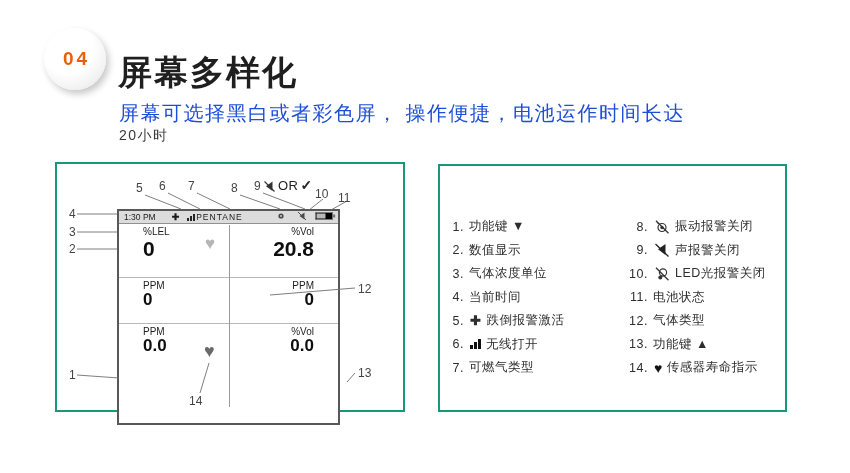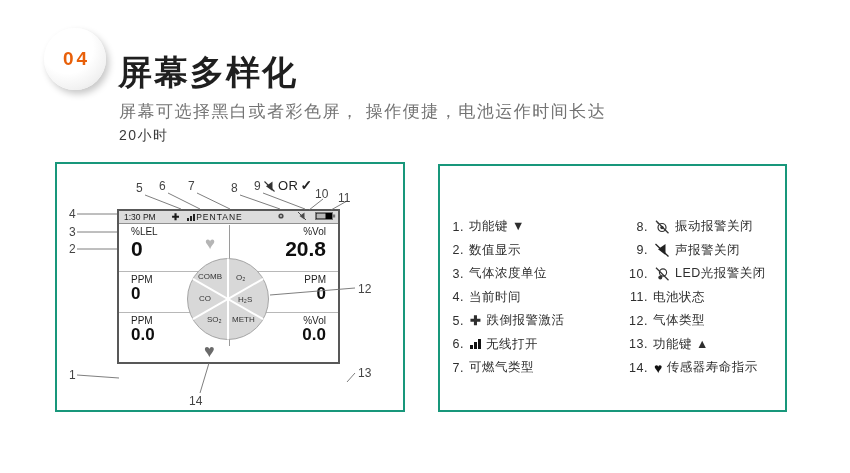--- a/index.html
+++ b/index.html
@@ -8,49 +8,49 @@
   .stage { position:relative; width:850px; height:473px; background:#fff; overflow:hidden; }
 
   
   .badge { position:absolute; left:44px; top:28px; width:62px; height:62px; border-radius:50%;
            background:radial-gradient(circle at 38% 32%, #ffffff 45%, #f2f2f2 72%, #dcdcdc 100%);
            box-shadow:3px 4px 7px rgba(0,0,0,0.22);
            display:flex; align-items:center; justify-content:center;
            font-size:19px; font-weight:bold; letter-spacing:3px; padding-left:3px; color:#E8600A; }
   .page-title { position:absolute; left:118px; top:50px; font-size:34px; font-weight:bold;
                 letter-spacing:2px; color:#1f1f1f; }
-  .subtitle-1 { position:absolute; left:119px; top:100px; font-size:17px; letter-spacing:1.5px; color:#737373; }
+  .subtitle-1 { position:absolute; left:119px; top:100px; font-size:20px; letter-spacing:1.5px; color:#1d4ed8; }
   .subtitle-2 { position:absolute; left:119px; top:127px; font-size:14px; letter-spacing:1.5px; color:#3a3a3a; }
 
   
   .panel { position:absolute; border:2px solid #18977B; background:#fff; }
   .panel-left  { left:55px;  top:162px; width:350px; height:250px; }
   .panel-right { left:438px; top:164px; width:349px; height:248px; }
 
   
-  .screen { position:absolute; left:60px; top:45px; width:223px; height:155px;
+  .screen { position:absolute; left:60px; top:45px; width:223px; height:216px;
             border:2px solid #585858; background:#fff; }
   .statusbar { position:relative; height:13px; background:#dcdcdc; border-bottom:1px solid #909090;
                display:flex; align-items:center; font-size:8.5px; color:#1a1a1a; }
   .sb-time { margin-left:5px; white-space:nowrap; }
   .sb-plus { margin-left:16px; font-size:9px; font-weight:bold; line-height:1; }
   .sb-bars { margin-left:8px; display:flex; align-items:flex-end; gap:1px; }
   .sb-bars i { display:block; width:2px; background:#222; }
   .sb-gas { margin-left:1px; letter-spacing:1px; white-space:nowrap; }
   .sb-vib { margin-left:auto; }
   .sb-spk { margin-left:12px; }
   .sb-bat { margin-left:8px; margin-right:2px; }
 
   .vline { position:absolute; left:50%; top:14px; bottom:16px; width:1px; background:#9a9a9a; }
   .rows { position:absolute; left:0; right:0; top:13px; bottom:15px; display:flex; flex-direction:column; }
   .row { display:flex; }
   .row-1 { height:53px; }
   .row-2 { height:46px; border-top:1px solid #b8b8b8; }
   .row-3 { flex:1; border-top:1px solid #b8b8b8; }
-  .cell { width:50%; padding:2px 12px; }
+  .cell { width:50%; padding:2px 24px; }
   .cell.right { text-align:right; }
   .unit { font-size:10px; color:#1e1e1e; }
   .val { font-weight:bold; color:#0e0e0e; line-height:1.1; }
   .row-1 .val { font-size:21px; }
   .row-2 .val, .row-3 .val { font-size:17px; }
 
   .softbar { position:absolute; left:0; right:0; bottom:0; height:15px; background:#e6e6e6;
              border-top:1px solid #a8a8a8; display:flex; justify-content:space-between;
              align-items:center; padding:0 9px; }
   .softkey { display:flex; align-items:flex-start; font-size:9px; letter-spacing:1px; color:#222; }
@@ -161,34 +161,20 @@
             <div class="val">0.0</div>
           </div>
         </div>
       </div>
 
       <div class="vline"></div>
 
       <span class="heart heart-top">♥</span>
       <span class="heart heart-bottom">♥</span>
 
-      <div class="wheel">
-        <svg width="84" height="84" viewBox="0 0 84 84">
-          <circle cx="42" cy="42" r="40.5" fill="#d8d8d8" stroke="#a5a5a5" stroke-width="1"></circle>
-          <line x1="42" y1="1.5" x2="42" y2="82.5" stroke="#ffffff" stroke-width="2"></line>
-          <line x1="6.9" y1="21.8" x2="77.1" y2="62.2" stroke="#ffffff" stroke-width="2"></line>
-          <line x1="6.9" y1="62.2" x2="77.1" y2="21.8" stroke="#ffffff" stroke-width="2"></line>
-        </svg>
-        <span class="sector-label" style="left:12px; top:15px;">COMB</span>
-        <span class="sector-label" style="left:50px; top:16px;">O₂</span>
-        <span class="sector-label" style="left:13px; top:37px;">CO</span>
-        <span class="sector-label" style="left:52px; top:38px;">H₂S</span>
-        <span class="sector-label" style="left:21px; top:58px;">SO₂</span>
-        <span class="sector-label" style="left:46px; top:58px;">METH</span>
-      </div>
 
     </div>
 
     <svg class="leader" width="350" height="250" viewBox="0 0 350 250">
       <g stroke="#6f6f6f" stroke-width="0.9" fill="none">
         <line x1="20" y1="211" x2="62" y2="214"></line>
         <line x1="20" y1="85" x2="60" y2="85"></line>
         <line x1="20" y1="68" x2="60" y2="68"></line>
         <line x1="20" y1="50" x2="60" y2="50"></line>
         <line x1="88" y1="31" x2="124" y2="45"></line>

